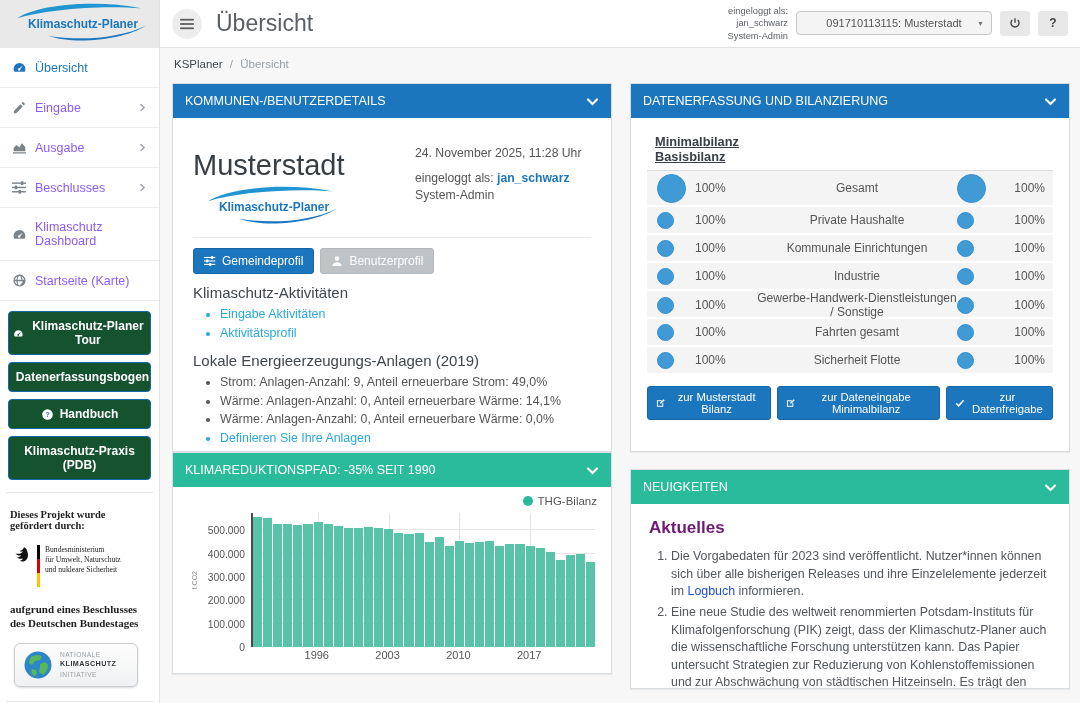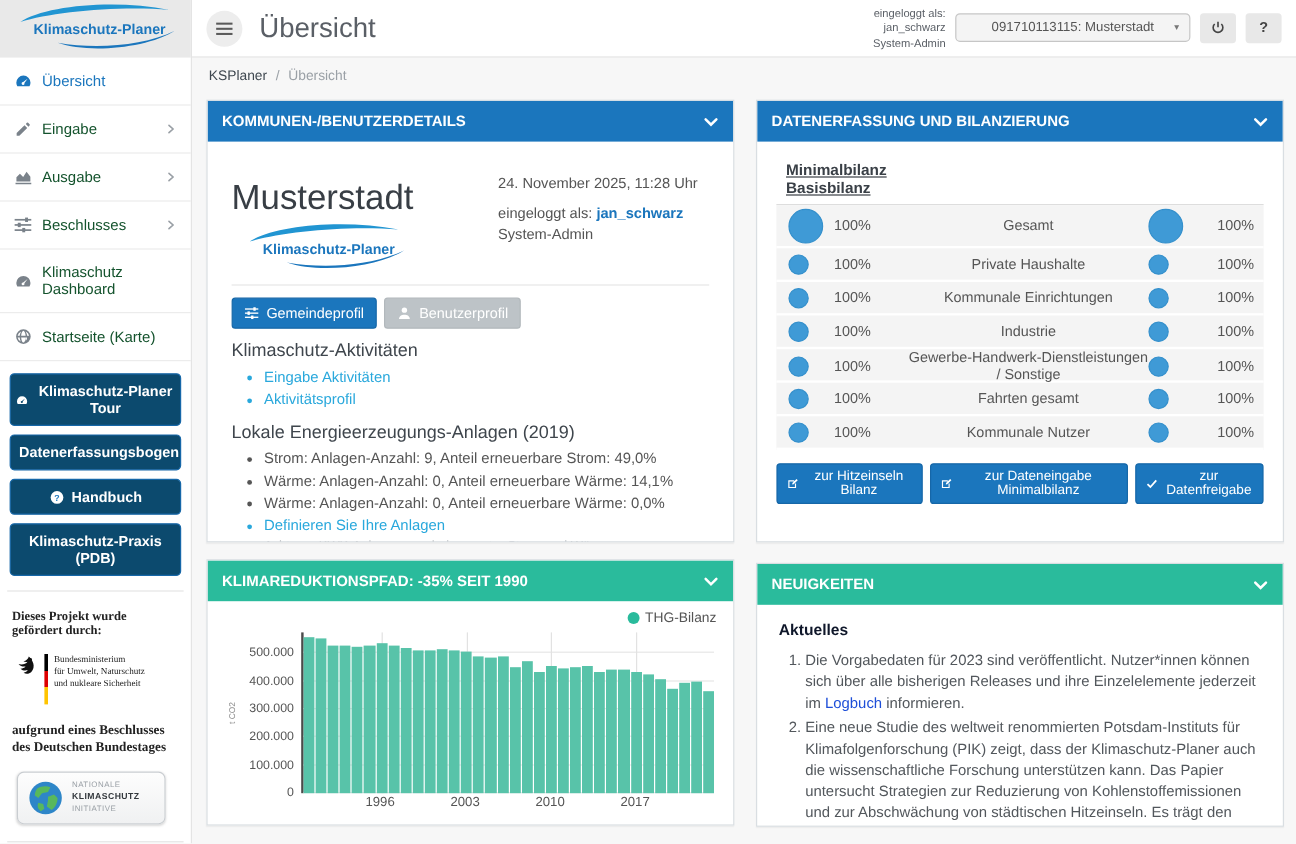--- a/index.html
+++ b/index.html
@@ -5,28 +5,28 @@
   * { margin:0; padding:0; box-sizing:border-box; }
   html,body { width:1080px; height:703px; overflow:hidden; background:#f7f7f7;
     font-family:"Liberation Sans", sans-serif; color:#555; }
   .app { display:flex; width:1080px; height:703px; }
 
   
   .sidebar { width:160px; background:#fff; border-right:1px solid #e4e4e4; flex:none; }
   .brand { height:48px; background:#e9e9e9; display:flex; align-items:center; justify-content:center; }
   .brand svg { width:142px; height:42px; }
   .nav-item { display:flex; align-items:center; gap:8px; padding:12px 12px; border-bottom:1px solid #ececec;
-    font-size:12.5px; color:#14532d; cursor:pointer; }
+    font-size:12.5px; color:#8b5cf6; cursor:pointer; }
   .nav-item .nico { width:15px; height:15px; color:#7a828a; flex:none; display:inline-flex; }
   .nav-item.active { color:#1b76bd; }
   .nav-item.active .nico { color:#1b76bd; }
   .nav-item .chev { margin-left:auto; width:9px; height:9px; color:#9aa0a6; display:inline-flex; }
   .nico svg,.chev svg { width:100%; height:100%; }
   .side-buttons { padding:10px 8px 12px; display:flex; flex-direction:column; gap:7px; }
-  .sbtn { background:#0c4a6e; color:#fff; border:1px solid #1667a8; border-radius:4px; font-size:12px;
+  .sbtn { background:#14532d; color:#fff; border:1px solid #1667a8; border-radius:4px; font-size:12px;
     font-weight:700; padding:7px 4px; display:flex; align-items:center; justify-content:center; gap:6px; cursor:pointer;
     font-family:"Liberation Sans", sans-serif; }
   .sbtn .bico { width:13px; height:13px; display:inline-flex; color:#fff; }
   .divider { border-top:1px solid #e4e4e4; margin:0 6px; }
   .funding { padding:16px 10px 14px; }
   .fund-title { font-family:"Liberation Serif", serif; font-weight:700; font-size:10.5px; color:#222; margin-bottom:14px; }
   .bmu { display:flex; gap:5px; align-items:flex-start; margin-bottom:16px; }
   .bmu .stripe { width:3px; height:42px; flex:none; background:linear-gradient(#000 0 33%, #d00 33% 66%, #ffc400 66% 100%); }
   .bmu-lines { font-size:7.6px; color:#222; line-height:1.3; font-family:"Liberation Serif", serif; }
   .decision { font-family:Liberation Serif, serif; font-weight:700; font-size:11px; color:#222; line-height:1.25; margin-bottom:12px; }
@@ -54,21 +54,21 @@
   .tbtn .tico { width:12px; height:12px; display:inline-flex; }
   .breadcrumb { padding:10px 14px 8px; font-size:11.5px; color:#9aa0a6; flex:none; }
   .bc-root { color:#3f4850; cursor:pointer; }
   .bc-sep { margin:0 4px; }
 
   .content { display:flex; gap:18px; padding:5px 10px 0 12px; align-items:flex-start; }
   .col { width:440px; flex:none; }
 
   .panel { background:#fff; border:1px solid #d9dee2; box-shadow:0 1px 1px rgba(0,0,0,.05); overflow:hidden; }
   .panel-h { height:34px; display:flex; align-items:center; justify-content:space-between; padding:0 12px;
-    color:#fff; font-size:12.5px; font-weight:700; cursor:pointer; }
+    color:#fff; font-size:12.5px; font-weight:400; cursor:pointer; }
   .panel-h.blue { background:#1b76bd; }
   .panel-h.teal { background:#2abb9c; }
   .panel-h .pchev { width:13px; height:13px; display:inline-flex; color:#fff; }
 
   
   .det-body { padding:27px 20px 10px; font-size:12.5px; }
   .det-top { display:flex; justify-content:space-between; }
   .det-top h1 { font-size:29px; font-weight:400; color:#383e45; margin-top:4px; }
   .det-meta { width:176px; font-size:12.2px; color:#555; line-height:1.35; }
   .det-user { margin-top:9px; }
@@ -128,25 +128,25 @@
   .hgrid { position:absolute; left:0; right:0; height:1px; background:#e6e6e6; }
   .vgrid { position:absolute; top:0; bottom:0; width:1px; background:#e2e2e2; z-index:1; }
   .bars { position:absolute; inset:0; display:flex; align-items:flex-end; z-index:2; }
   .bar { flex:1 1 auto; margin-right:1px; background:#58c3a9; }
   .bar:last-child { margin-right:0; }
   .xaxis { position:absolute; left:58px; right:2px; bottom:0; height:16px; }
   .xtick { position:absolute; transform:translateX(-50%); font-size:11px; color:#555; }
 
   
   .news-body { padding:12px 18px; font-size:12.4px; color:#52575c; line-height:1.42; }
-  .news-body .nhead { font-size:13px; font-weight:700; color:#0f172a; margin-bottom:8px; }
+  .news-body .nhead { font-size:17px; font-weight:700; color:#701a75; margin-bottom:8px; }
   .news-body ol { margin-left:22px; margin-bottom:10px; }
   .news-body li { margin-bottom:3px; }
   .news-body a { color:#1d4ed8; text-decoration:none; cursor:pointer; }
-  .mt14 { margin-top:14px; }
+  .mt14 { }
   .mt17 { margin-top:17px; }
 </style>
 </head>
 <body>
 
 <div class="app">
 
   <aside class="sidebar">
     <div class="brand">
         <span><svg viewBox="0 0 150 46" width="148" height="44" xmlns="http://www.w3.org/2000/svg">
@@ -546,33 +546,33 @@
                 <div class="brow">
                   <span class="bcircle sm"></span>
                   <span class="bpct">100%</span>
                   <span class="bcat">Fahrten gesamt</span>
                   <span class="bcircle sm"></span>
                   <span class="bpct right">100%</span>
                 </div>
                 <div class="brow">
                   <span class="bcircle sm"></span>
                   <span class="bpct">100%</span>
-                  <span class="bcat">Kommunale Nutzer</span>
+                  <span class="bcat">Sicherheit Flotte</span>
                   <span class="bcircle sm"></span>
                   <span class="bpct right">100%</span>
                 </div>
               </div>
             <div class="data-btns">
               <button class="btn blue small">
                 <span class="bico">
                     <svg viewBox="0 0 16 16" width="100%" height="100%" fill="currentColor" xmlns="http://www.w3.org/2000/svg">
                       <path d="M1.5 3.5h8v1.6h-6.4v7.4h7.4V8h1.6v6.1h-10.6zM12.7 1.6l1.7 1.7-5.6 5.6-2 .3.3-2z"></path>
                     </svg>
                   </span>
-                <span>zur Hitzeinseln Bilanz</span>
+                <span>zur Musterstadt Bilanz</span>
                 </button>
               <button class="btn blue small">
                 <span class="bico">
                     <svg viewBox="0 0 16 16" width="100%" height="100%" fill="currentColor" xmlns="http://www.w3.org/2000/svg">
                       <path d="M1.5 3.5h8v1.6h-6.4v7.4h7.4V8h1.6v6.1h-10.6zM12.7 1.6l1.7 1.7-5.6 5.6-2 .3.3-2z"></path>
                     </svg>
                   </span>
                 <span>zur Dateneingabe Minimalbilanz</span>
                 </button>
               <button class="btn blue small push">

